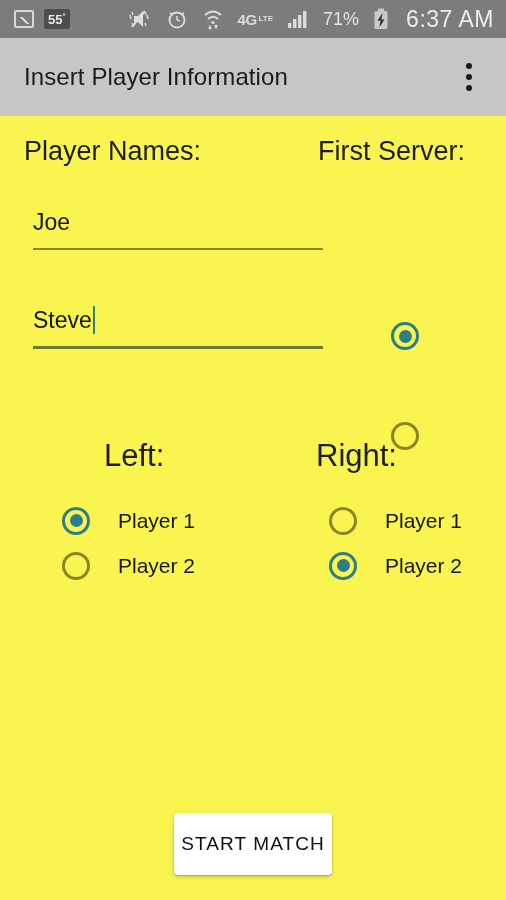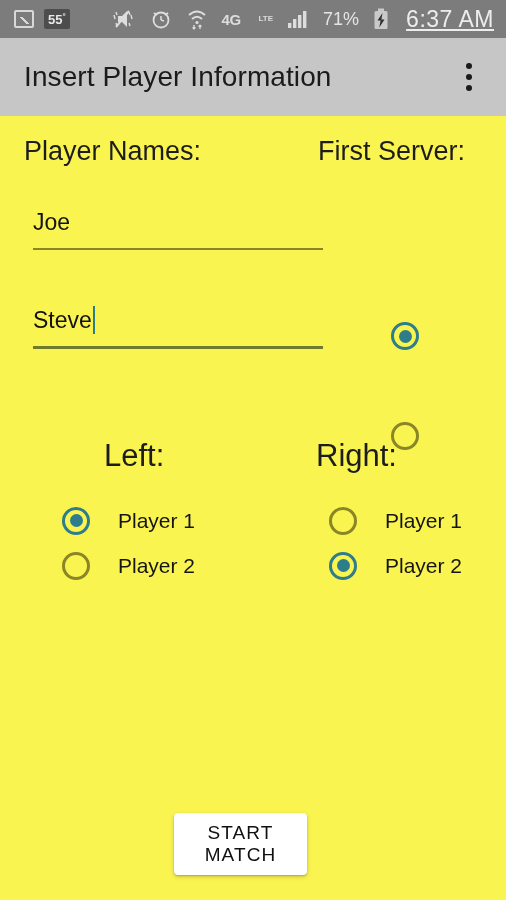--- a/index.html
+++ b/index.html
@@ -32,30 +32,30 @@
   }
   .temp-badge {
     background:#4d4d4d; color:#e8e8e8; font-size:13px; font-weight:bold;
     padding:1px 4px 2px 4px; border-radius:2px; line-height:14px;
     position:relative;
   }
   .temp-badge sup { font-size:8px; vertical-align:super; }
 
   .sb-icon { display:inline-flex; align-items:center; justify-content:center; }
   .sb-text { font-size:18px; color:#e4e4e4; letter-spacing:0px; }
-  .sb-time { font-size:23px; color:#ededed; margin-left:3px; letter-spacing:0.5px;text-decoration:underline; }
+  .sb-time { font-size:23px; color:#ededed; margin-left:3px; letter-spacing:0.5px; }
 
   
   .app-bar {
     position:absolute; top:38px; left:0; width:506px; height:78px;
     background:#c6c6c6;
     display:flex; align-items:center;
   }
   .app-title {
-    font-size:28px; color:#1b1b1b; padding-left:24px; letter-spacing:0.1px;
+    font-size:24px; color:#1b1b1b; padding-left:24px; letter-spacing:0.1px;
   }
   .overflow-btn {
     margin-left:auto; margin-right:20px; width:34px; height:46px;
     display:flex; flex-direction:column; align-items:center; justify-content:center; gap:5px;
     cursor:pointer;
   }
   .overflow-btn i { width:6px; height:6px; border-radius:50%; background:#1a1a1a; display:block; }
 
   
   .content { position:absolute; top:116px; left:0; width:506px; height:784px; background:#FAF450; }
@@ -104,21 +104,21 @@
 
   .groups { position:relative; }
   .group { position:absolute; }
   .group-left  { left:62px;  top:16px; }
   .group-right { left:329px; top:16px; }
   .opt-row { display:flex; align-items:center; gap:28px; height:45px; cursor:pointer; }
   .opt-label { font-size:21px; color:#151515; }
 
   
   .start-btn {
-    position:absolute; left:174px; top:697px; width:133px; height:62px;
+    position:absolute; left:174px; top:697px; width:158px; height:62px;
     background:#ffffff; border:none; border-radius:4px;
     font-size:19px; color:#101010; letter-spacing:1.1px;
     font-family:"Liberation Sans", sans-serif; cursor:pointer;
     box-shadow:0 1px 2px rgba(0,0,0,0.22), 0 2px 5px rgba(0,0,0,0.14);
   }
 </style>
 </head>
 <body>
 
 <div class="screen">
@@ -158,21 +158,21 @@
           <path d="M3 7 Q11 0 19 7" fill="none" stroke="#ddd" stroke-width="2"></path>
           <path d="M6 11 Q11 6.5 16 11" fill="none" stroke="#ddd" stroke-width="2"></path>
           <circle cx="11" cy="14.5" r="1.6" fill="#ddd"></circle>
           <path d="M8 17 L8 21 M8 21 L6.6 19.4 M8 21 L9.4 19.4" stroke="#ddd" stroke-width="1.3" fill="none"></path>
           <path d="M14 21 L14 17 M14 17 L12.6 18.6 M14 17 L15.4 18.6" stroke="#ddd" stroke-width="1.3" fill="none"></path>
         </svg>
       </span>
 
       <span class="sb-icon">
         <span style="font-size:15px;font-weight:bold;color:#ddd;letter-spacing:-0.5px;">4G</span>
-        <span style="font-size:8px;font-weight:bold;color:#ddd;line-height:8px;margin-left:18px;">LTE</span>
+        <span style="font-size:8px;font-weight:bold;color:#ddd;line-height:8px;margin-left:2px;">LTE</span>
       </span>
 
       <span class="sb-icon">
         <svg width="22" height="20" viewBox="0 0 22 20">
           <rect x="1" y="14" width="3.4" height="5" fill="#ddd"></rect>
           <rect x="6" y="10" width="3.4" height="9" fill="#ddd"></rect>
           <rect x="11" y="6" width="3.4" height="13" fill="#ddd"></rect>
           <rect x="16" y="2" width="3.4" height="17" fill="#ddd"></rect>
         </svg>
       </span>

